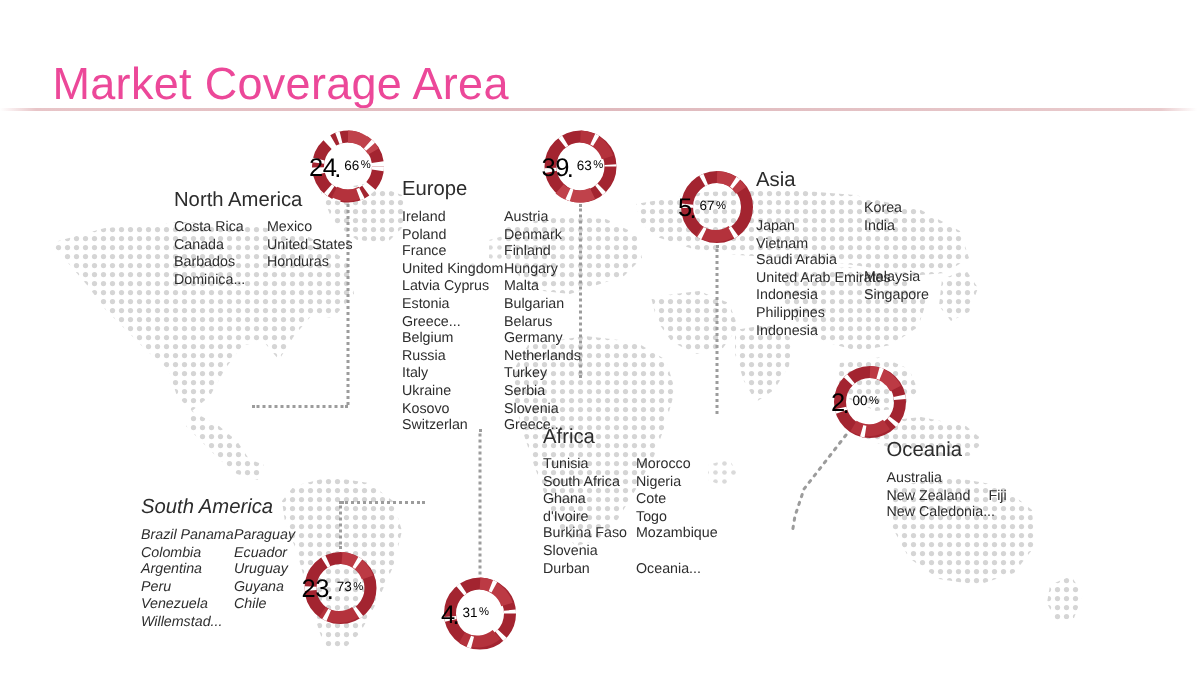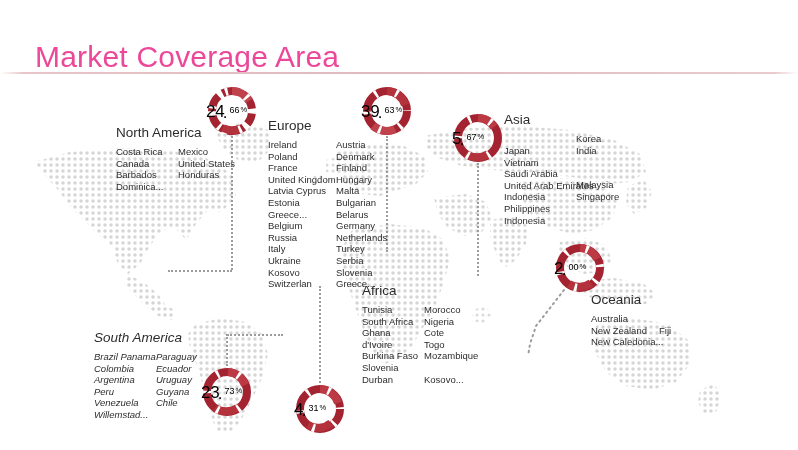--- a/index.html
+++ b/index.html
@@ -381,21 +381,21 @@
           <span class="c">Slovenia</span>
           <span class="c">Durban</span>
         </div>
       <div class="col">
           <span class="c">Morocco</span>
           <span class="c">Nigeria</span>
           <span class="c">Cote</span>
           <span class="c">Togo</span>
           <span class="c">Mozambique</span>
           <span class="c">&nbsp;</span>
-          <span class="c">Kosovo...</span>
+          <span class="c">Oceania...</span>
         </div>
     </div>
   </div>
 
   <div class="region" id="region-south-america" style="left:94px; top:330px;font-style:italic;">
     <div class="rname">South America</div>
     <div class="cols">
       <div class="col">
           <span class="c">Brazil  Panama</span>
           <span class="c">Colombia</span>

